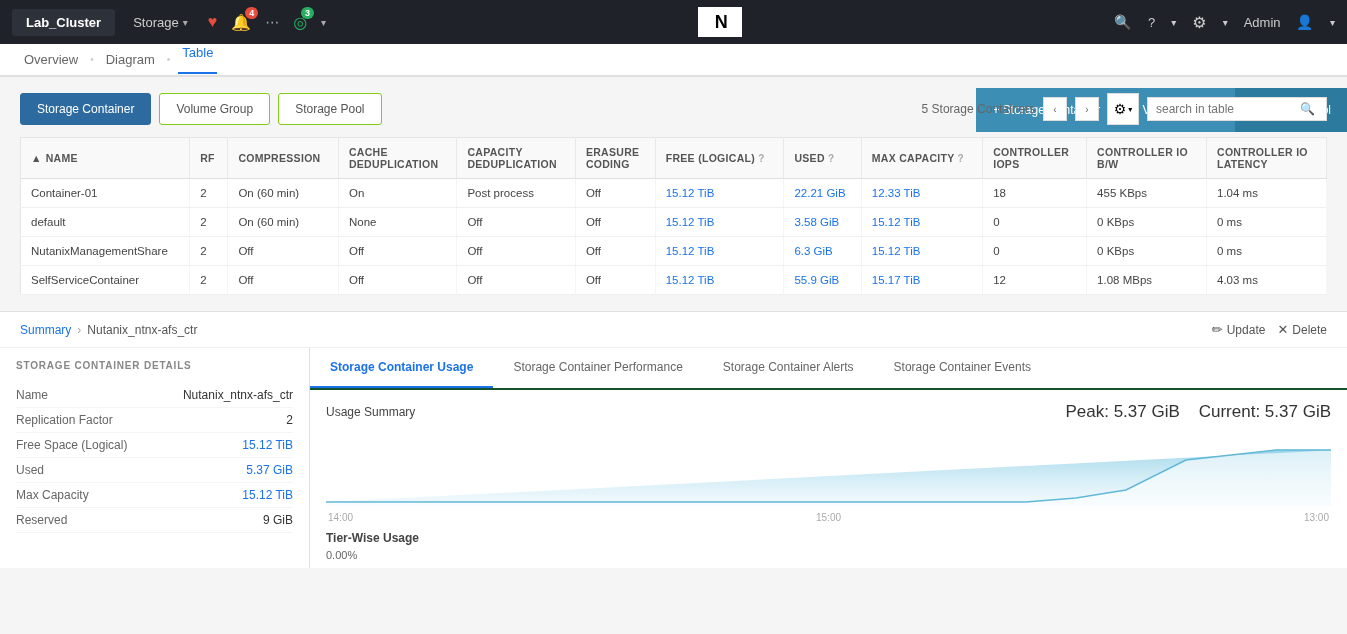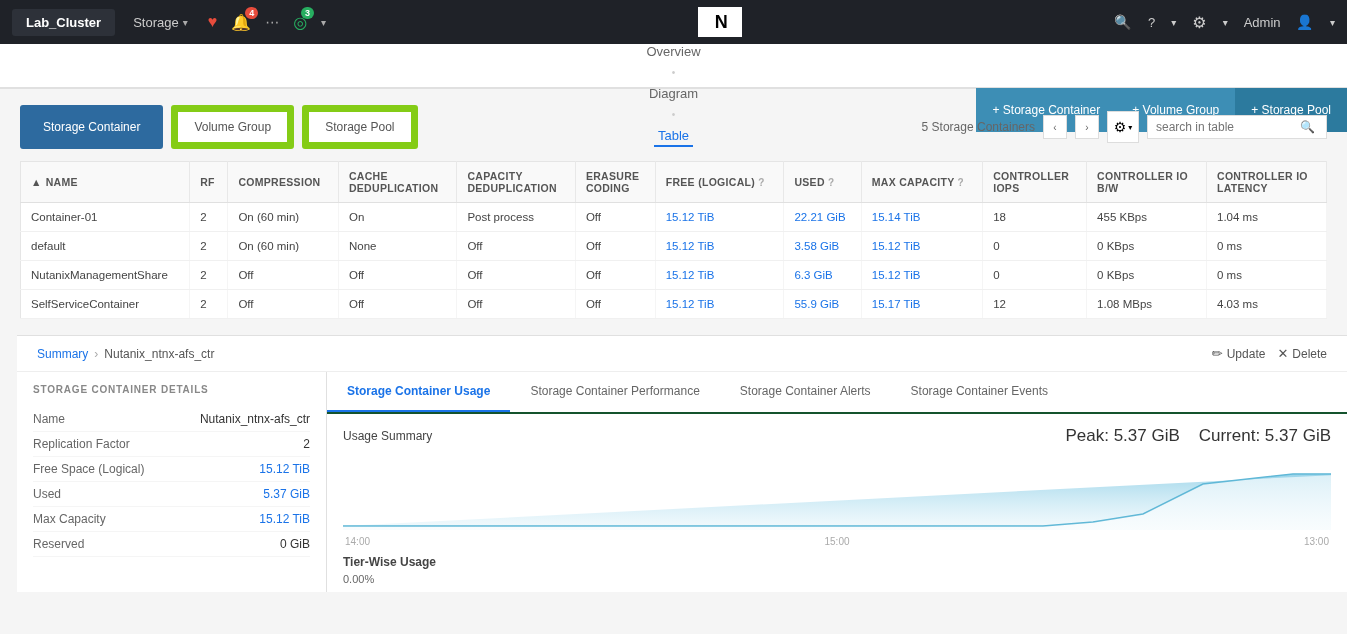--- a/index.html
+++ b/index.html
@@ -85,34 +85,33 @@
     .nav-right span { cursor: pointer; }
     .nav-right .gear { font-size: 16px; }
 
     
     .sub-nav {
       background: #fff;
       border-bottom: 1px solid #e0e0e0;
       padding: 0 20px;
       display: flex;
       align-items: center;
-      height: 44px;
+      height: 32px;
       gap: 8px;
-      flex-direction: column;
     }
     .sub-nav-link {
       color: #666;
       font-size: 13px;
       cursor: pointer;
       padding: 0 4px;
     }
     .sub-nav-link.active {
       color: #1a73e8;
       border-bottom: 2px solid #1a73e8;
-      padding-bottom: 2px;
+      padding-bottom: 12px;
     }
     .sub-nav-dot { color: #ccc; font-size: 10px; }
 
     
     .top-right-buttons {
       position: absolute;
       right: 0;
       top: 44px;
       display: flex;
       height: 44px;
@@ -141,21 +140,21 @@
 
     
     .table-controls {
       display: flex;
       align-items: center;
       gap: 8px;
       margin-bottom: 12px;
     }
     .tab-btn {
       padding: 8px 16px;
-      border: 7px solid #84cc16;
+      border: 1px solid #84cc16;
       background: #fff;
       font-size: 12px;
       cursor: pointer;
       border-radius: 3px;
       color: #555;
     }
     .tab-btn.active {
       background: #2d6a9f;
       color: #fff;
       border-color: #2d6a9f;
@@ -246,21 +245,20 @@
       color: #e74c3c;
       font-size: 16px;
       margin-left: 8px;
     }
 
     
     .summary-section {
       border-top: 1px solid #e0e0e0;
       background: #fff;
       margin-top: 0;
-      margin-left: 17px;
     }
     .summary-breadcrumb {
       display: flex;
       align-items: center;
       gap: 6px;
       padding: 10px 20px;
       font-size: 12px;
       color: #555;
       border-bottom: 1px solid #eee;
     }
@@ -478,21 +476,21 @@
     <tbody id="table-body">
     <tr>
           <td>Container-01</td>
           <td>2</td>
           <td>On  (60 min)</td>
           <td>On</td>
           <td>Post process</td>
           <td>Off</td>
           <td><span class="link-blue">15.12 TiB</span></td>
           <td><span class="link-blue">22.21 GiB</span></td>
-          <td><span class="link-blue">15.14 TiB</span></td>
+          <td><span class="link-blue">12.33 TiB</span></td>
           <td>18</td>
           <td>455 KBps</td>
           <td>1.04 ms</td>
         </tr>
         <tr>
           <td>default</td>
           <td>2</td>
           <td>On  (60 min)</td>
           <td>None</td>
           <td>Off</td>
@@ -572,21 +570,21 @@
           <div class="detail-row">
             <span class="detail-label">Used</span>
             <span class="detail-value blue">5.37 GiB</span>
           </div>
           <div class="detail-row">
             <span class="detail-label">Max Capacity</span>
             <span class="detail-value blue">15.12 TiB</span>
           </div>
           <div class="detail-row">
             <span class="detail-label">Reserved</span>
-            <span class="detail-value">0 GiB</span>
+            <span class="detail-value">9 GiB</span>
           </div>
         </div>
     </div>
 
     <div class="tabs-panel">
       <div class="tabs-header" id="summary-tabs-header">
           <div class="tab-item active">Storage Container Usage</div>
           <div class="tab-item">Storage Container Performance</div>
           <div class="tab-item">Storage Container Alerts</div>
           <div class="tab-item">Storage Container Events</div>

